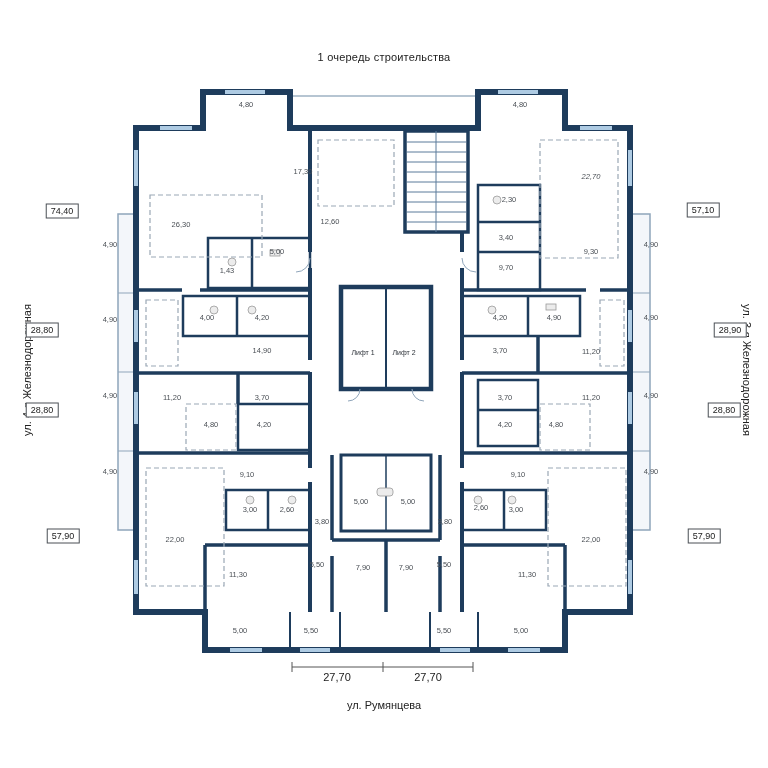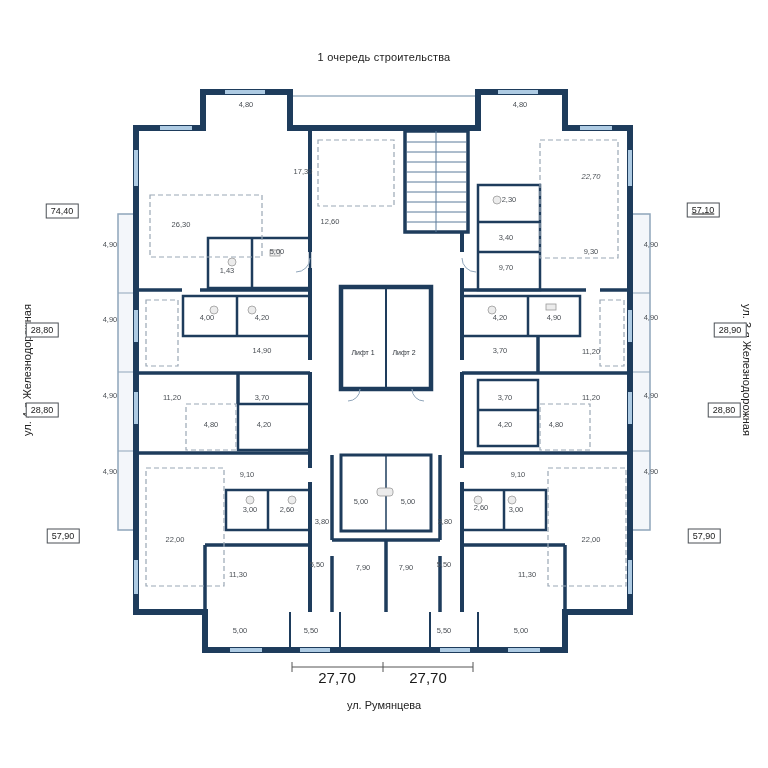--- a/index.html
+++ b/index.html
@@ -12,21 +12,21 @@
          font-size:11px;color:#222;}
   .street-left{position:absolute;left:27px;top:370px;font-size:11px;color:#222;white-space:nowrap;
          transform:translate(-50%,-50%) rotate(-90deg);}
   .street-right{position:absolute;left:747px;top:370px;font-size:11px;color:#222;white-space:nowrap;
          transform:translate(-50%,-50%) rotate(90deg);}
   .lbl{position:absolute;transform:translate(-50%,-50%);font-size:7.5px;color:#4a4f55;
        white-space:nowrap;line-height:1;}
   .lbl-box{font-size:9px;color:#1a1a1a;background:#fff;border:1px solid #4a4f55;
        padding:1px 4px;line-height:11px;}
   .lbl-lift{font-size:7px;color:#2a2f36;}
-  .lbl-dim27{font-size:15px;color:#1a1a1a;text-align:right;}
+  .lbl-dim27{font-size:11px;color:#1a1a1a;text-align:right;}
 </style>
 </head>
 <body>
 
 <div class="plan" id="plan">
 
   <svg width="768" height="768" viewBox="0 0 768 768">
 
     <g>
       <rect x="118" y="214" width="18" height="316" fill="#f3f6fa" stroke="#8fa5ba" stroke-width="1.5"></rect>
@@ -238,21 +238,21 @@
     <span class="lbl" style="left: 110px; top: 396px;">4,90</span>
     <span class="lbl" style="left: 110px; top: 472px;">4,90</span>
     <span class="lbl" style="left: 651px; top: 245px;">4,90</span>
     <span class="lbl" style="left: 651px; top: 318px;">4,90</span>
     <span class="lbl" style="left: 651px; top: 396px;">4,90</span>
     <span class="lbl" style="left: 651px; top: 472px;">4,90</span>
     <span class="lbl lbl-box" style="left: 62px; top: 211px; text-align: center;">74,40</span>
     <span class="lbl lbl-box" style="left: 42px; top: 330px;">28,80</span>
     <span class="lbl lbl-box" style="left: 42px; top: 410px;">28,80</span>
     <span class="lbl lbl-box" style="left: 63px; top: 536px;">57,90</span>
-    <span class="lbl lbl-box" style="left: 703px; top: 210px; text-decoration: underline;">57,10</span>
+    <span class="lbl lbl-box" style="left: 703px; top: 210px;">57,10</span>
     <span class="lbl lbl-box" style="left: 702px; top: 330px; margin-left: 28px;">28,90</span>
     <span class="lbl lbl-box" style="left: 724px; top: 410px;">28,80</span>
     <span class="lbl lbl-box" style="left: 704px; top: 536px;">57,90</span>
     <span class="lbl lbl-dim27" style="left: 337px; top: 677px;">27,70</span>
     <span class="lbl lbl-dim27" style="left: 428px; top: 677px;">27,70</span>
     <span class="lbl lbl-lift" style="left: 363px; top: 352px;">Лифт 1</span>
     <span class="lbl lbl-lift" style="left: 404px; top: 352px;">Лифт 2</span>
   </div>
 
 </body></html>

